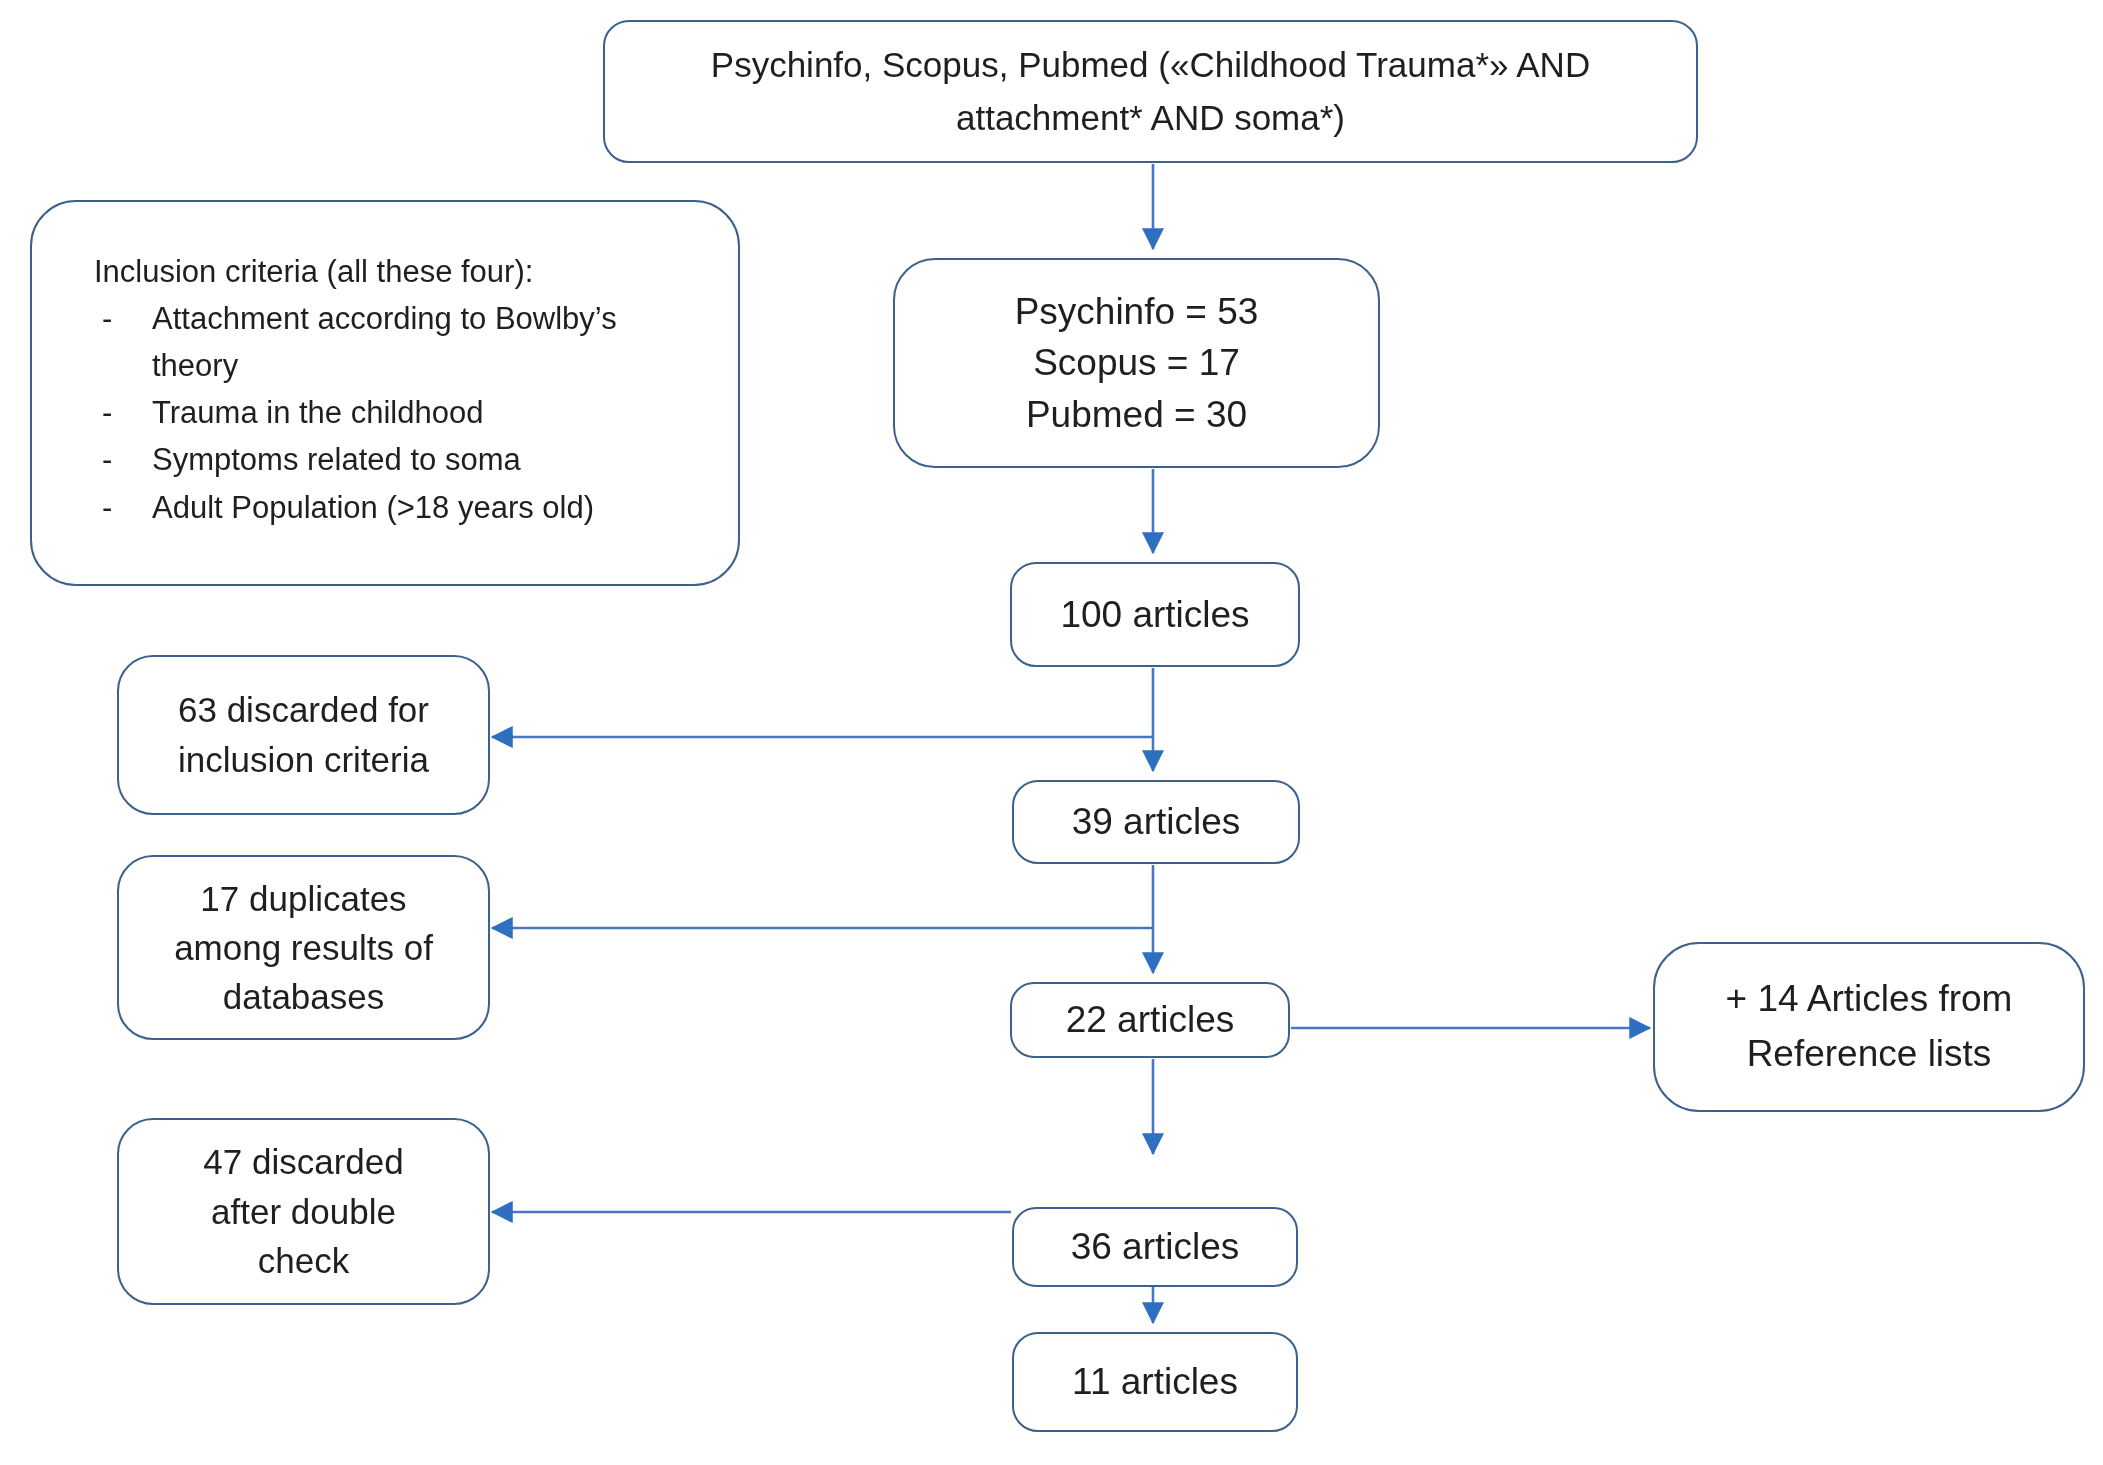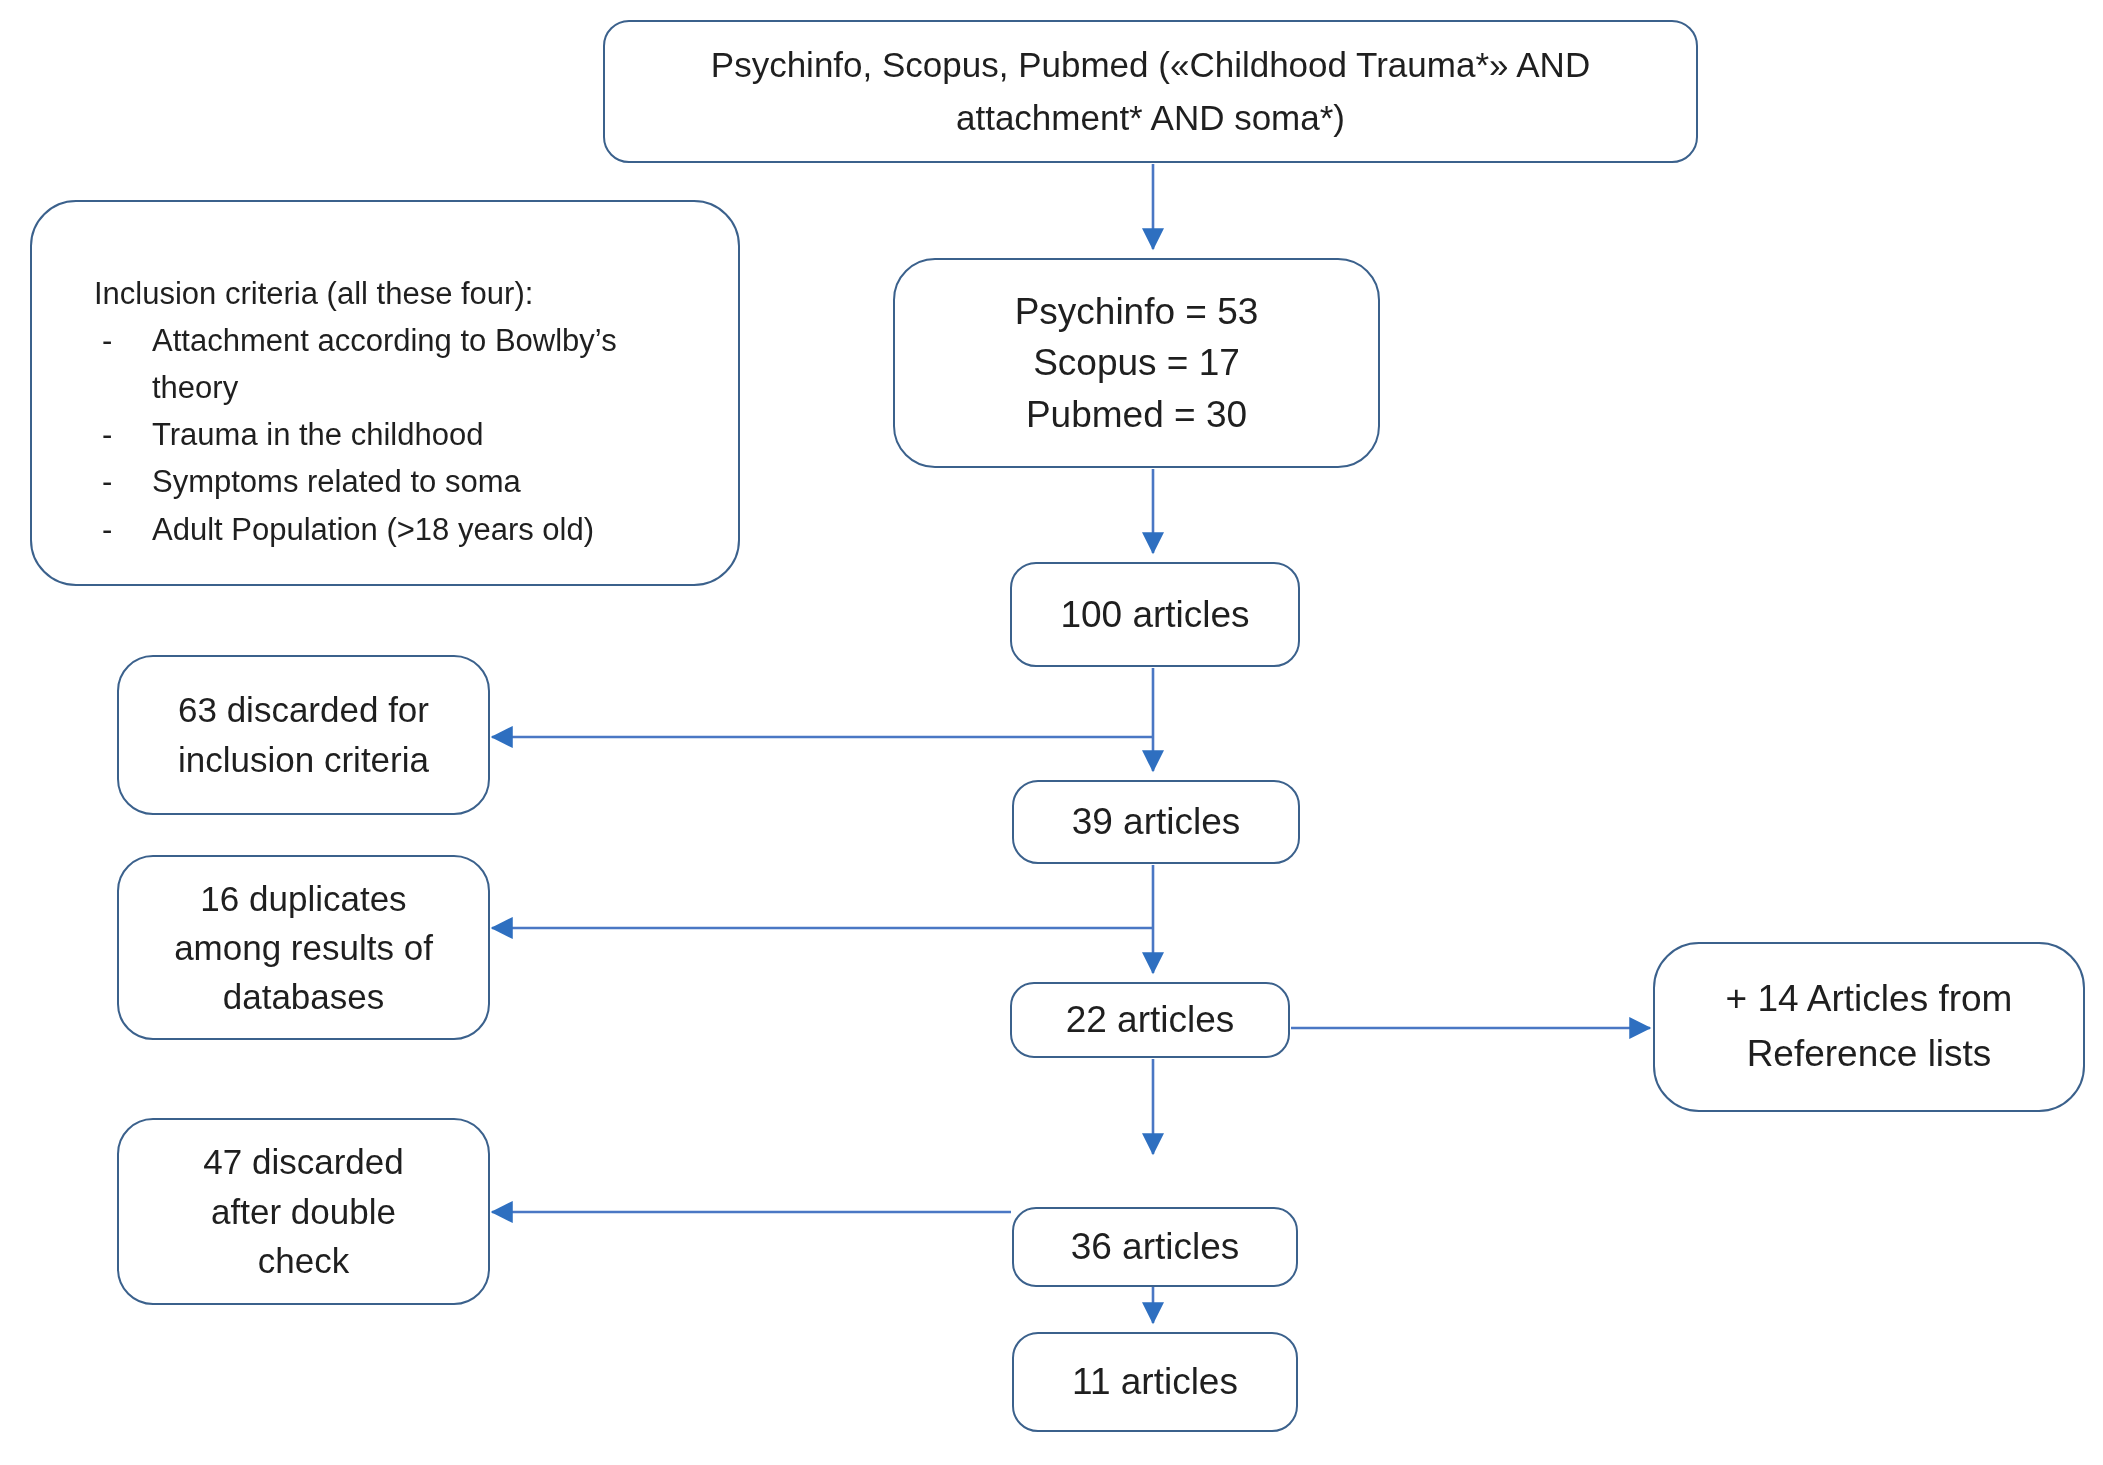--- a/index.html
+++ b/index.html
@@ -32,21 +32,21 @@
     background: #ffffff;
     display: flex;
     align-items: center;
     justify-content: center;
     text-align: center;
     line-height: 1.35;
   }
   
   .search    { left: 603px;  top: 20px;   width: 1095px; height: 143px; font-size: 35px; padding: 0 48px; border-radius: 26px; line-height: 1.5; }
   .inclusion { left: 30px;   top: 200px;  width: 710px;  height: 386px; font-size: 31px; border-radius: 46px;
-               align-items: flex-start; justify-content: flex-start; text-align: left; padding: 68px 36px 0 30px; line-height: 1.52; }
+               align-items: flex-start; justify-content: flex-start; text-align: left; padding: 46px 36px 0 30px; line-height: 1.52; }
   .inc-title { margin-left: 32px; }
   .inc-item  { display: flex; margin-left: 32px; }
   .dash      { width: 58px; flex: none; padding-left: 8px; }
   .inc-text  { flex: 1; }
   .dbcounts  { left: 893px;  top: 258px;  width: 487px;  height: 210px; font-size: 37px; border-radius: 42px; line-height: 1.38; }
   .b100      { left: 1010px; top: 562px;  width: 290px;  height: 105px; font-size: 37px; border-radius: 26px; }
   .b63       { left: 117px;  top: 655px;  width: 373px;  height: 160px; font-size: 35px; border-radius: 36px; padding: 0 44px; line-height: 1.42; }
   .b39       { left: 1012px; top: 780px;  width: 288px;  height: 84px;  font-size: 37px; border-radius: 26px; }
   .b17       { left: 117px;  top: 855px;  width: 373px;  height: 185px; font-size: 35px; border-radius: 36px; padding: 0 45px; line-height: 1.4; }
   .b22       { left: 1010px; top: 982px;  width: 280px;  height: 76px;  font-size: 37px; border-radius: 24px; }
@@ -118,21 +118,21 @@
 
   <div class="box b63">
     <div>63 discarded for inclusion criteria</div>
   </div>
 
   <div class="box b39">
     <div>39 articles</div>
   </div>
 
   <div class="box b17">
-    <div>16 duplicates among results of databases</div>
+    <div>17 duplicates among results of databases</div>
   </div>
 
   <div class="box b22">
     <div>22 articles</div>
   </div>
 
   <div class="box bref">
     <div>+ 14 Articles from Reference lists</div>
   </div>
 

